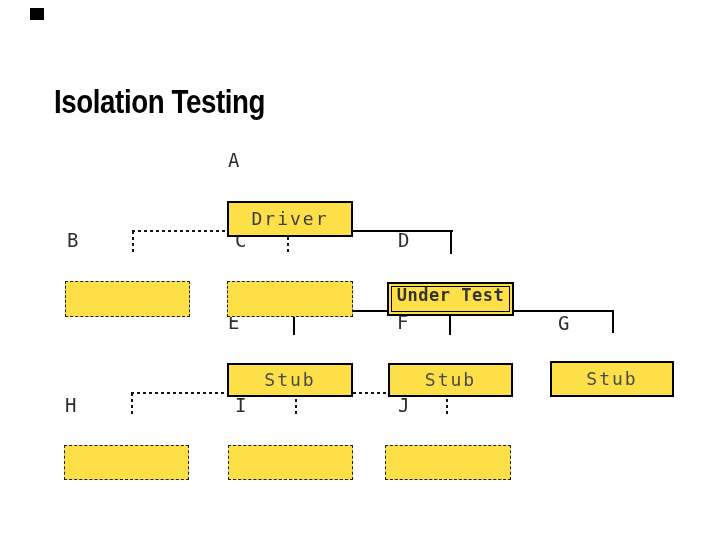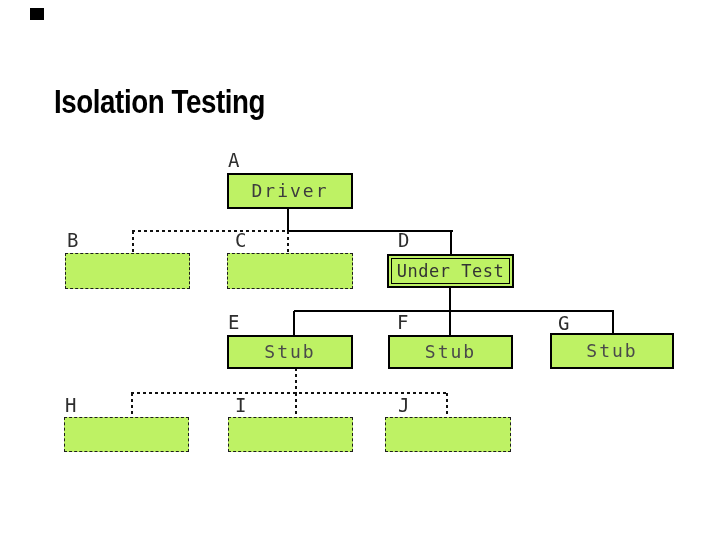--- a/index.html
+++ b/index.html
@@ -15,29 +15,29 @@
     font-family:"Liberation Sans","DejaVu Sans",sans-serif;
     font-weight:bold;font-size:33px;color:#000;line-height:1.0;
     letter-spacing:-0.5px;transform:scaleX(0.84);transform-origin:left top;
     white-space:nowrap;
   }
   .node-label{
     position:absolute;font-size:19px;line-height:1.0;color:#2e2e2e;
     letter-spacing:1px;white-space:nowrap;
   }
   .node-box{
-    position:absolute;background:#bef264;box-sizing:border-box;
-    display:flex;align-items:center;justify-content:center;
+    position:absolute;background:#fde047;box-sizing:border-box;
+    display:flex;align-items:center;justify-content:center;margin-top:28px;
   }
   .b-solid{border:2px solid #000;}
   .b-dashed{border:1.6px dashed #1d1d1d;}
   .b-double-outer{border:2px solid #000;padding:2px;}
   .b-double-inner{
     box-sizing:border-box;width:100%;height:100%;border:1.5px solid #000;
-    display:flex;align-items:center;justify-content:center;
+    display:flex;justify-content:center;font-weight:bold;
   }
   .box-text{
     font-size:18px;letter-spacing:2px;color:#3d3d3d;white-space:nowrap;line-height:1;
   }
   .box-text.italic{color:#4a4a4a;}
   .box-text.tight{font-size:17px;letter-spacing:0.5px;color:#333;}
   
   .hl{position:absolute;height:2px;background:#000;}
   .vl{position:absolute;width:2px;background:#000;}
   .hd{position:absolute;height:2px;

